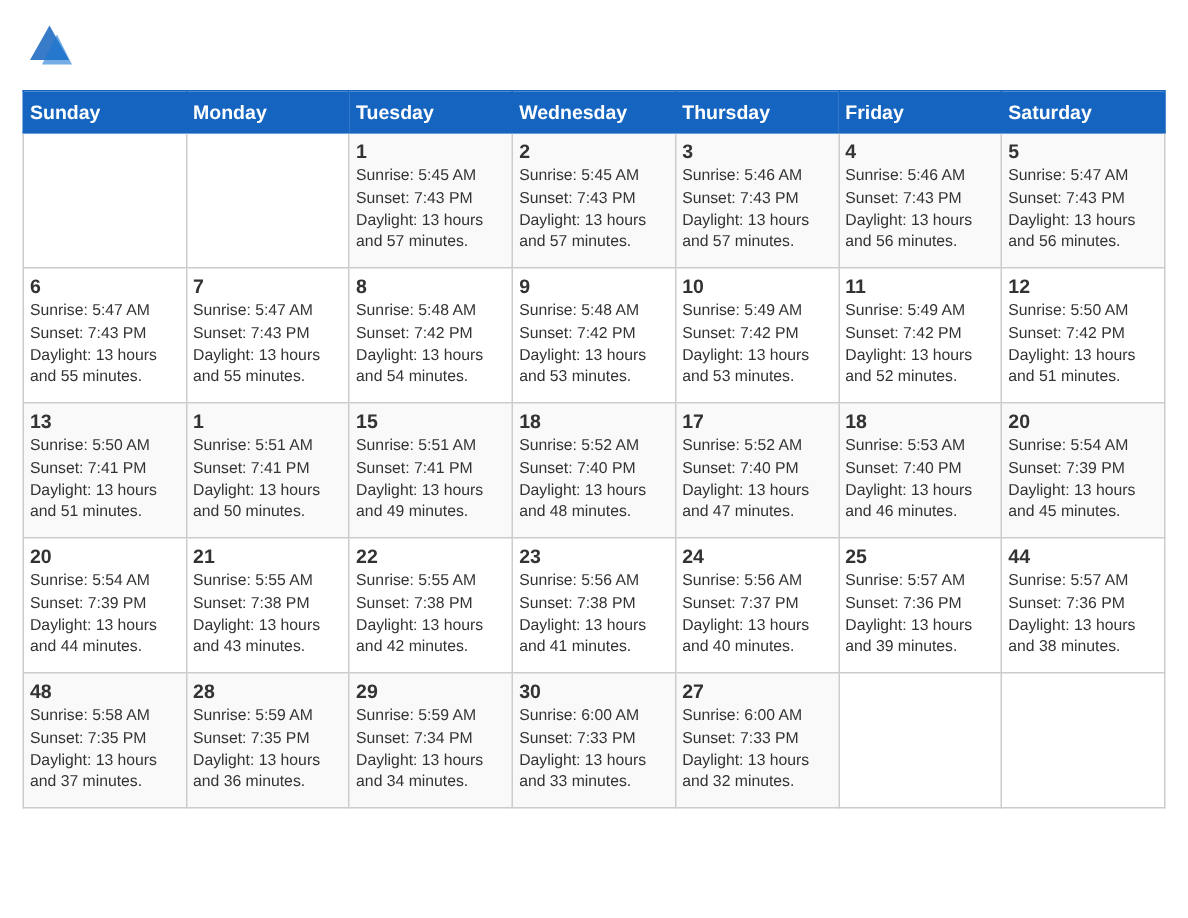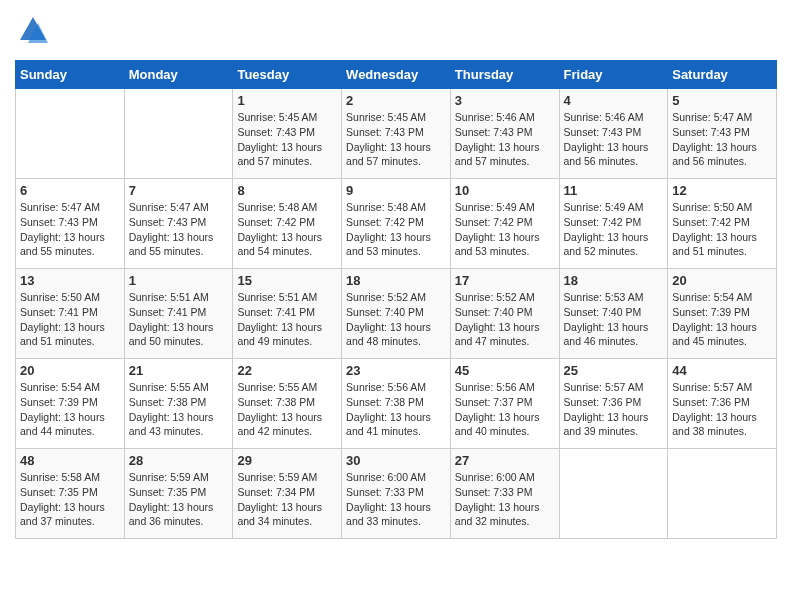--- a/index.html
+++ b/index.html
@@ -262,21 +262,21 @@
 Sunset: 7:38 PM
 Daylight: 13 hours and 42 minutes.</div>
         </td>
         <td>
           <span class="day-number">23</span>
           <div class="day-info">Sunrise: 5:56 AM
 Sunset: 7:38 PM
 Daylight: 13 hours and 41 minutes.</div>
         </td>
         <td>
-          <span class="day-number">45</span>
+          <span class="day-number">24</span>
           <div class="day-info">Sunrise: 5:56 AM
 Sunset: 7:37 PM
 Daylight: 13 hours and 40 minutes.</div>
         </td>
         <td>
           <span class="day-number">25</span>
           <div class="day-info">Sunrise: 5:57 AM
 Sunset: 7:36 PM
 Daylight: 13 hours and 39 minutes.</div>
         </td>

